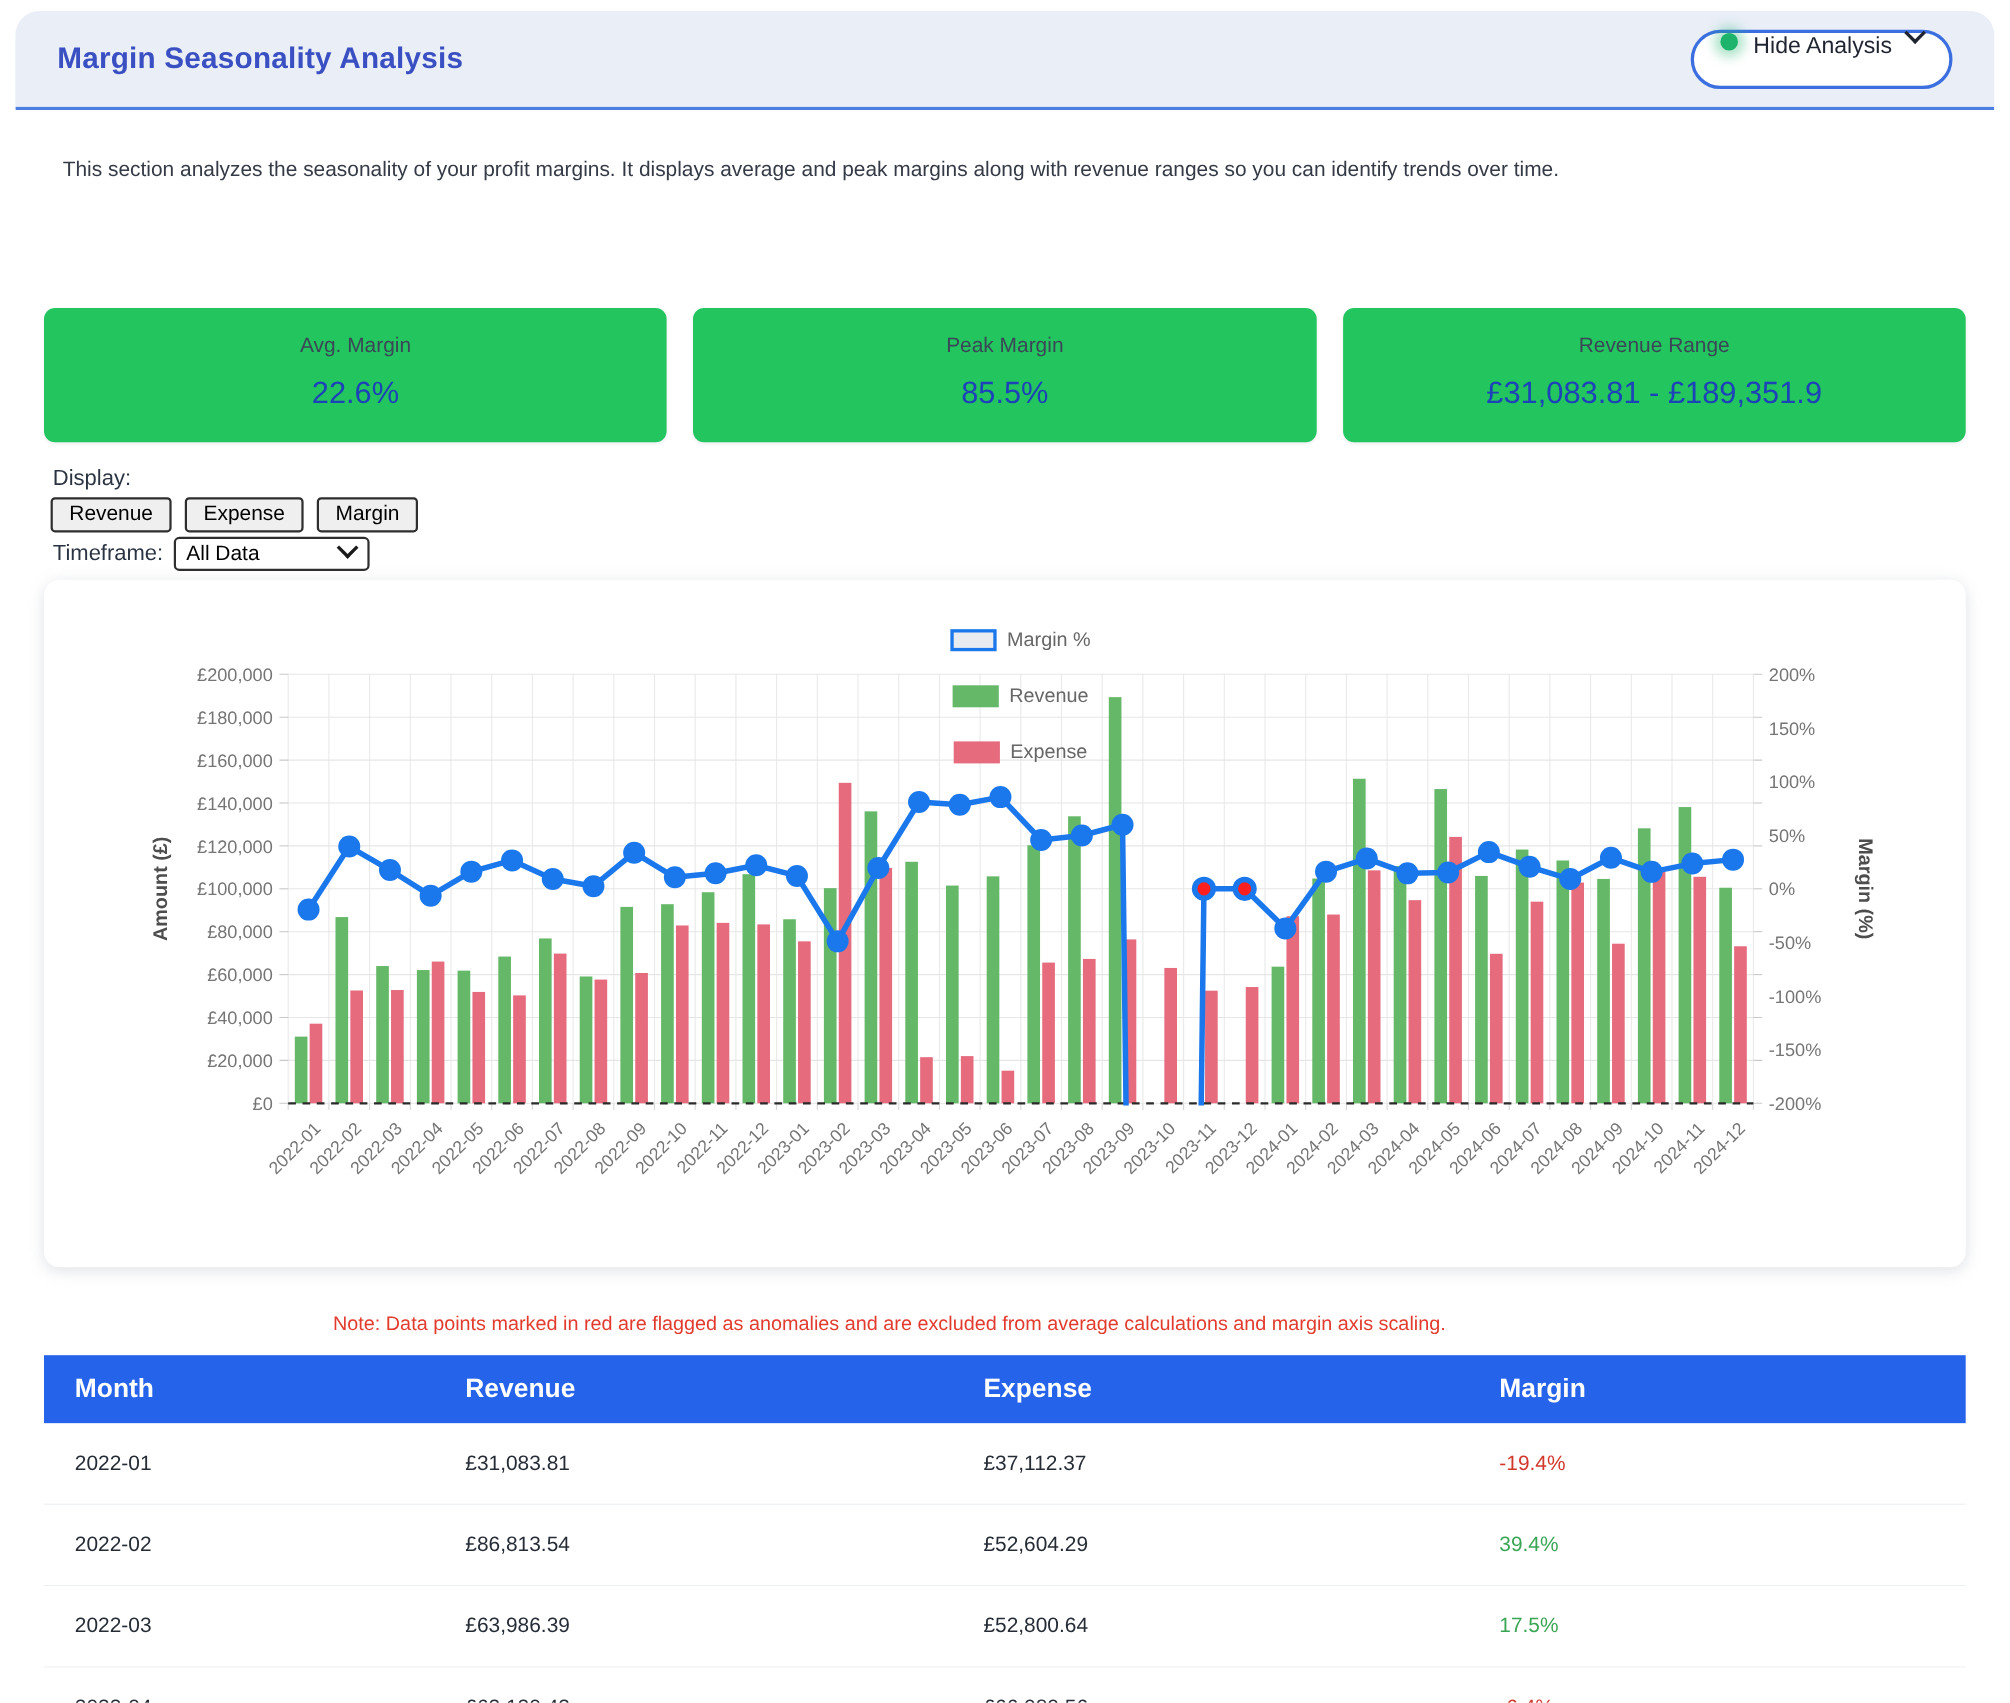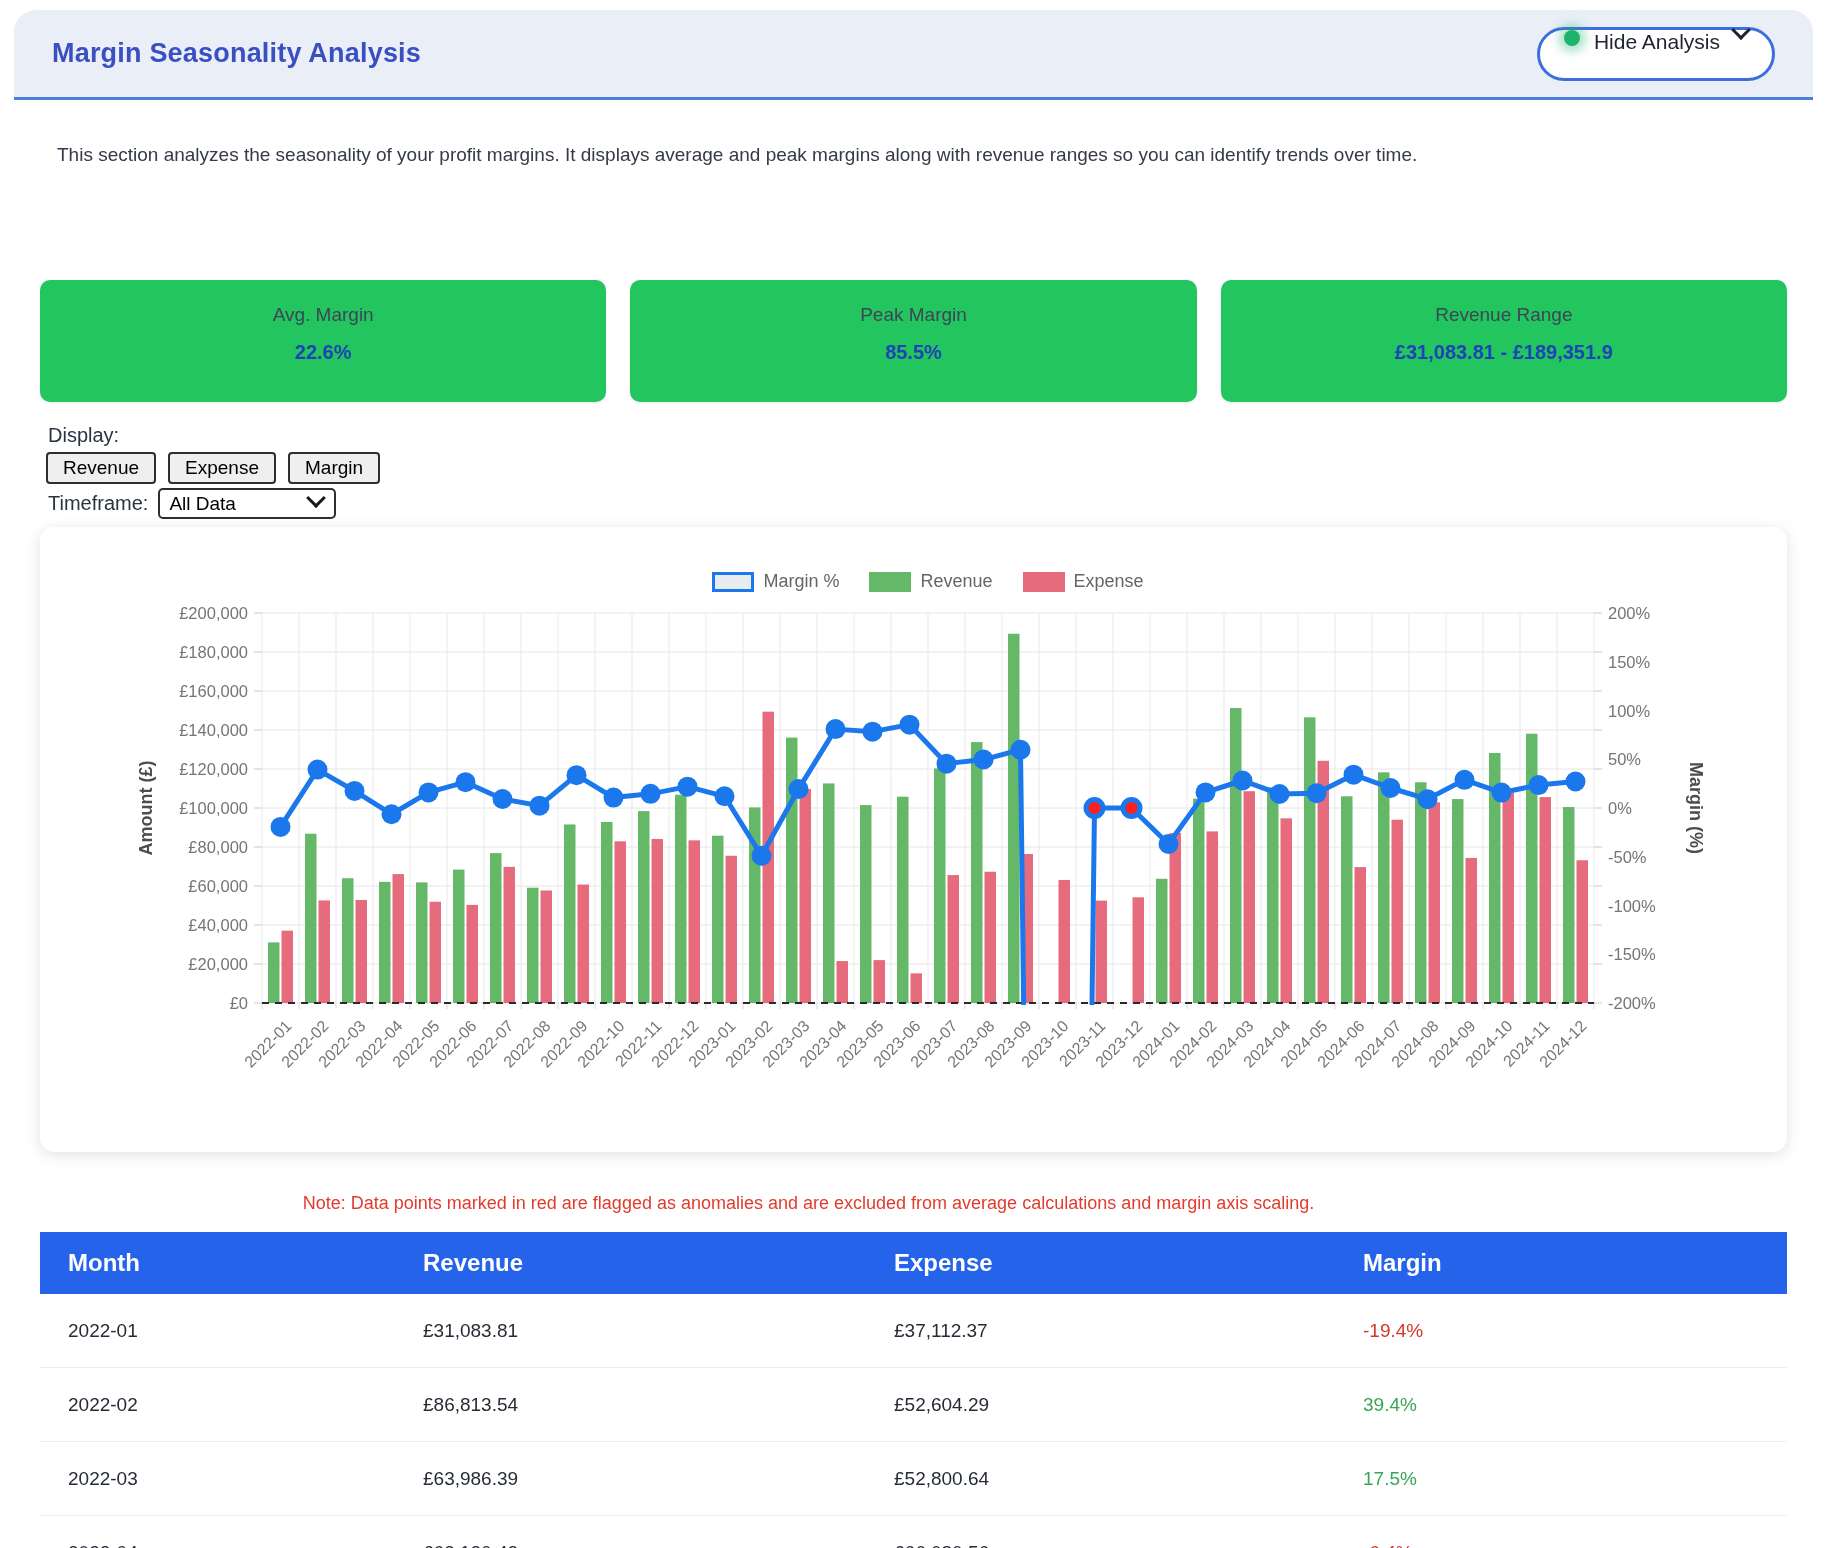--- a/index.html
+++ b/index.html
@@ -18,41 +18,41 @@
   .chev{width:11px;height:11px;border-right:3px solid #1f2430;border-bottom:3px solid #1f2430;
     transform:rotate(45deg);margin-top:-7px;}
 
   #desc{position:absolute;left:57px;top:144px;width:1480px;font-size:19px;color:#343a46;}
 
   
   #stats{position:absolute;left:40px;top:280px;width:1747px;display:flex;gap:24px;}
   .stat{flex:1;background:#22c55e;border-radius:10px;height:122px;text-align:center;
     padding-top:24px;box-sizing:border-box;box-shadow:0 1px 3px rgba(150,160,175,.18);}
   .stat .sl{font-size:19px;color:#3c4657;}
-  .stat .sv{font-size:20px;font-weight:bold;color:#1d43b8;margin-top:15px;}
+  .stat .sv{font-size:28px;font-weight:normal;color:#1d43b8;margin-top:15px;}
 
   
   #displayLabel{position:absolute;left:48px;top:424px;font-size:20px;color:#2b3442;}
   #btnRow{position:absolute;left:46px;top:452px;display:flex;gap:12px;}
   .dbtn{font-size:19px;padding:2px 15px;background:#efefef;border:2px solid #2e2e2e;
     border-radius:4px;color:#000;font-family:inherit;cursor:pointer;height:32px;}
   #tfRow{position:absolute;left:48px;top:488px;display:flex;align-items:center;gap:10px;
     font-size:20px;color:#2b3442;}
   .selwrap{position:relative;display:inline-block;}
   #tfSelect{appearance:none;-webkit-appearance:none;font-size:19px;font-family:inherit;
     padding:2px 42px 2px 9px;border:2px solid #2e2e2e;border-radius:5px;background:#fff;
     height:31px;width:178px;cursor:pointer;}
   .selwrap .chev{position:absolute;right:13px;top:10px;pointer-events:none;
     border-color:#1a1a1a;}
 
   
   #chartCard{position:absolute;left:40px;top:527px;width:1747px;height:625px;background:#fff;
     border-radius:14px;box-shadow:0 3px 14px rgba(140,150,165,.28);}
   #legend{position:absolute;left:222px;top:44px;width:1332px;display:flex;
-    justify-content:center;gap:30px;z-index:2;}
+    justify-content:center;gap:30px;align-items:center;z-index:2;flex-direction:column;}
   .li{display:flex;align-items:center;gap:9px;font-size:18px;color:#666;cursor:pointer;}
   .sw{width:42px;height:20px;box-sizing:border-box;}
   #chartSvg{position:absolute;left:0;top:0;}
 
   
   #note{position:absolute;left:0;top:1193px;width:1541px;text-align:center;font-size:18px;
     color:#e23b2e;margin-left:38px;}
   #tableWrap{position:absolute;left:40px;top:1232px;width:1747px;}
   .thead{height:62px;background:#2563eb;display:grid;
     grid-template-columns:355px 471px 469px auto;align-items:center;color:#fff;

